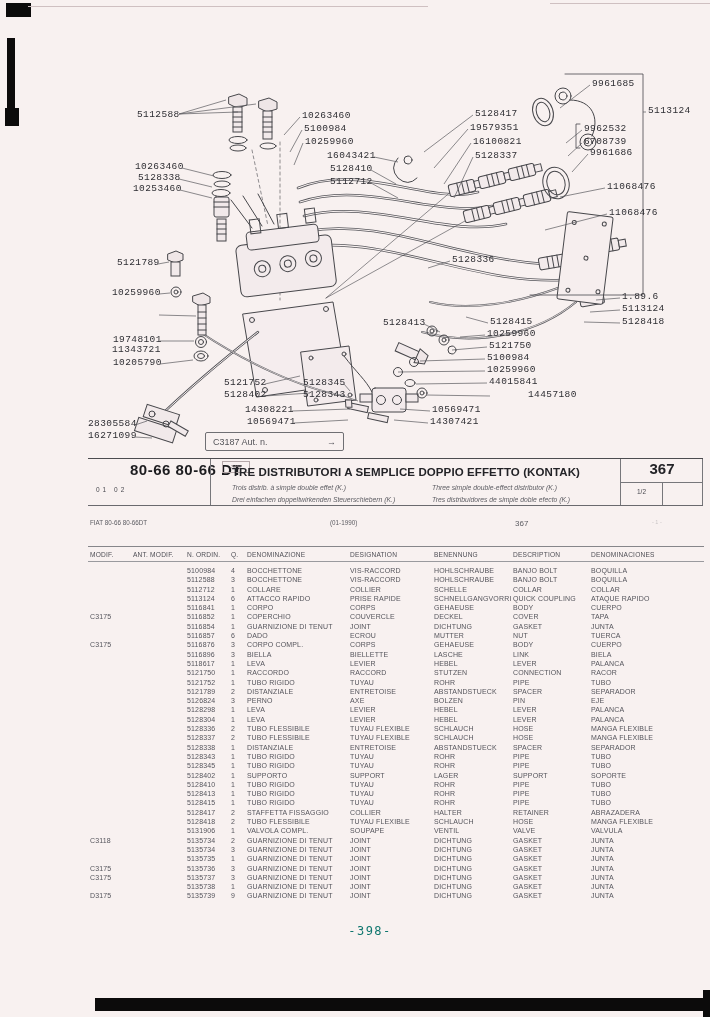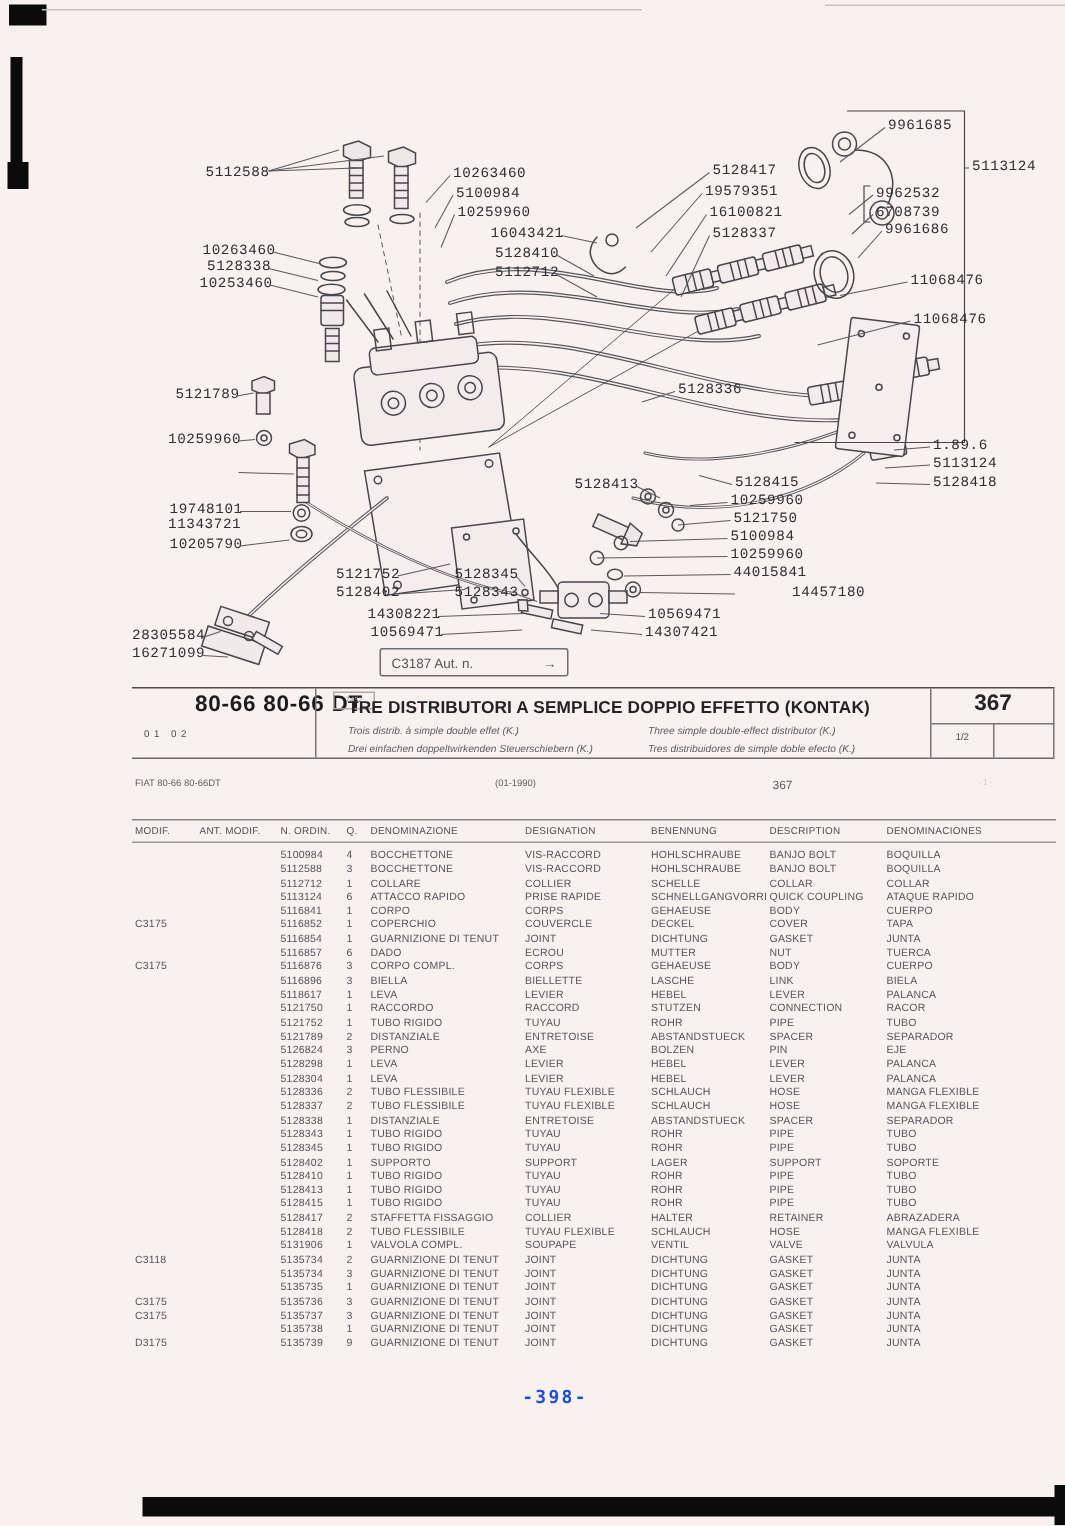--- a/index.html
+++ b/index.html
@@ -5,23 +5,23 @@
   html,body{margin:0;padding:0;background:#fff;}
   .page{position:relative;width:710px;height:1017px;background:#f8f1f0;
         font-family:"Liberation Sans",sans-serif;color:#3c3c42;overflow:hidden;}
   .scan{position:absolute;background:#0c0b0b;}
   .edge{position:absolute;background:#cfc0c1;}
   
   #diagram{position:absolute;left:0;top:0;width:710px;height:460px;}
   #diagram svg{position:absolute;left:0;top:0;}
   .callout{position:absolute;font-size:9.5px;letter-spacing:.4px;color:#2e2e33;
            white-space:nowrap;font-family:Liberation Mono, monospace;text-align:right;}
-  .refbox{position:absolute;left:205px;top:432px;width:126px;height:19px;
+  .refbox{position:absolute;left:205px;top:432px;width:139px;height:19px;
           border:1px solid #6f6f73;border-radius:2px;display:flex;align-items:center;
-          justify-content:space-between;padding:0 7px;font-size:9px;color:#55555a;box-sizing:border-box;margin-left:48px;}
+          justify-content:space-between;padding:0 7px;font-size:9px;color:#55555a;box-sizing:border-box;}
   
   .band{position:absolute;left:88px;top:458px;width:615px;height:48px;
         border-top:1.5px solid #4c4c50;border-bottom:1.2px solid #6a6a6e;box-sizing:border-box;}
   .band .vdiv{position:absolute;top:0;bottom:0;width:1px;background:#77777b;}
   .model{position:absolute;left:6px;top:2px;font-size:15px;font-weight:bold;
          letter-spacing:.5px;color:#1c1c1f;white-space:nowrap;margin-left:36px;}
   .submodel{position:absolute;left:8px;top:27px;font-size:6.5px;letter-spacing:3px;color:#4a4a50;}
   .codebox{position:absolute;left:134px;top:2px;width:26px;height:10px;border:1px solid #b5a8a9;
            font-size:5px;color:#9b8f90;text-align:center;line-height:10px;font-style:italic;}
   .btitle{position:absolute;left:144px;top:7px;font-size:11.5px;font-weight:bold;
@@ -38,22 +38,22 @@
   .pt{position:absolute;left:88px;top:546px;width:616px;font-size:7px;color:#55555c;}
   .pt-head,.pt-row{display:grid;grid-template-columns:43px 54px 44px 16px 103px 84px 79px 78px 1fr;}
   .pt-head{border-top:1px solid #86868a;border-bottom:1px solid #9a9a9e;
            padding:4px 0 3px;font-size:6.6px;color:#4e4e55;letter-spacing:.2px;}
   .pt-head div{padding-left:2px;white-space:nowrap;}
   #pt-body{margin-top:4px;}
   .pt-row{height:9.3px;line-height:9.3px;}
   .pt-row div{padding-left:2px;white-space:nowrap;overflow:hidden;letter-spacing:.15px;}
   
   .pagefoot{position:absolute;left:40px;top:924px;width:660px;text-align:center;
-            font-size:12px;letter-spacing:1.5px;color:#1d4ed8;
-            font-family:"DejaVu Sans Mono",monospace;font-weight:bold;}
+            font-size:12px;letter-spacing:1.5px;color:#0f766e;
+            font-family:"DejaVu Sans Mono",monospace;}
 </style>
 </head>
 <body>
 
 <div class="page">
 
   <div class="scan" style="left:6px;top:3px;width:25px;height:14px;"></div>
   <div class="scan" style="left:7px;top:38px;width:8px;height:78px;"></div>
   <div class="scan" style="left:5px;top:108px;width:14px;height:18px;"></div>
   <div class="scan" style="left:95px;top:998px;width:615px;height:13px;"></div>

